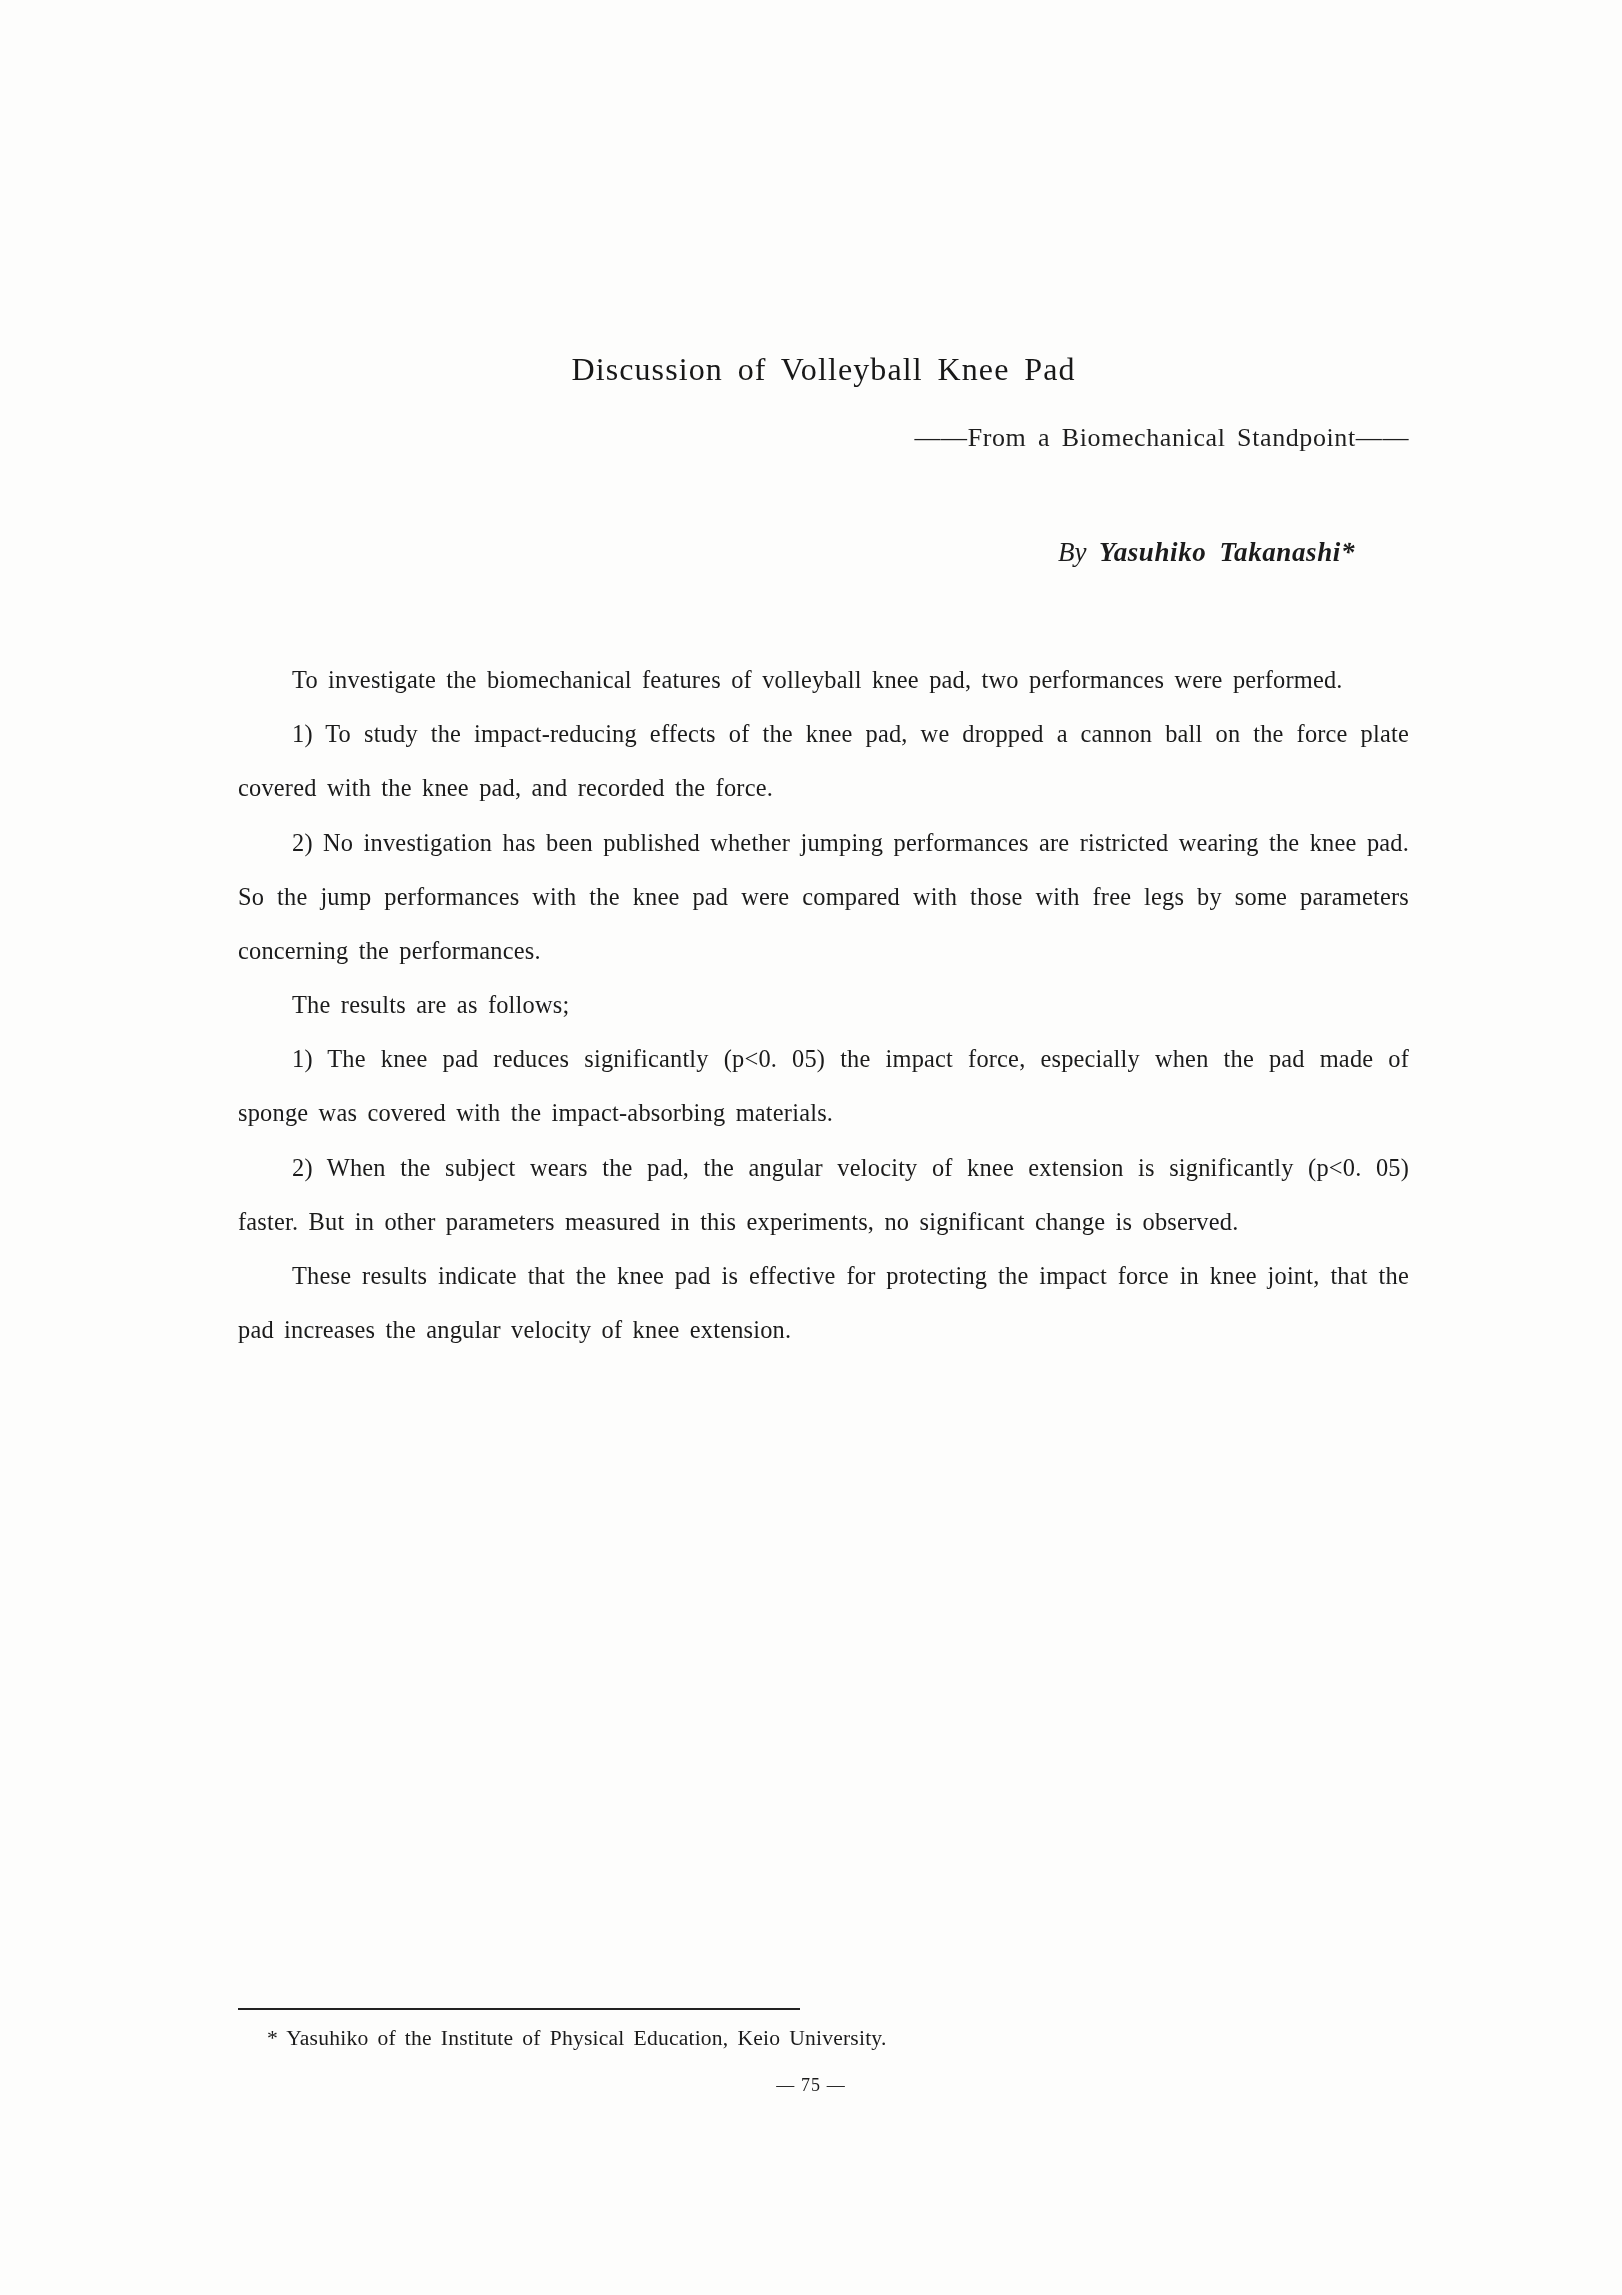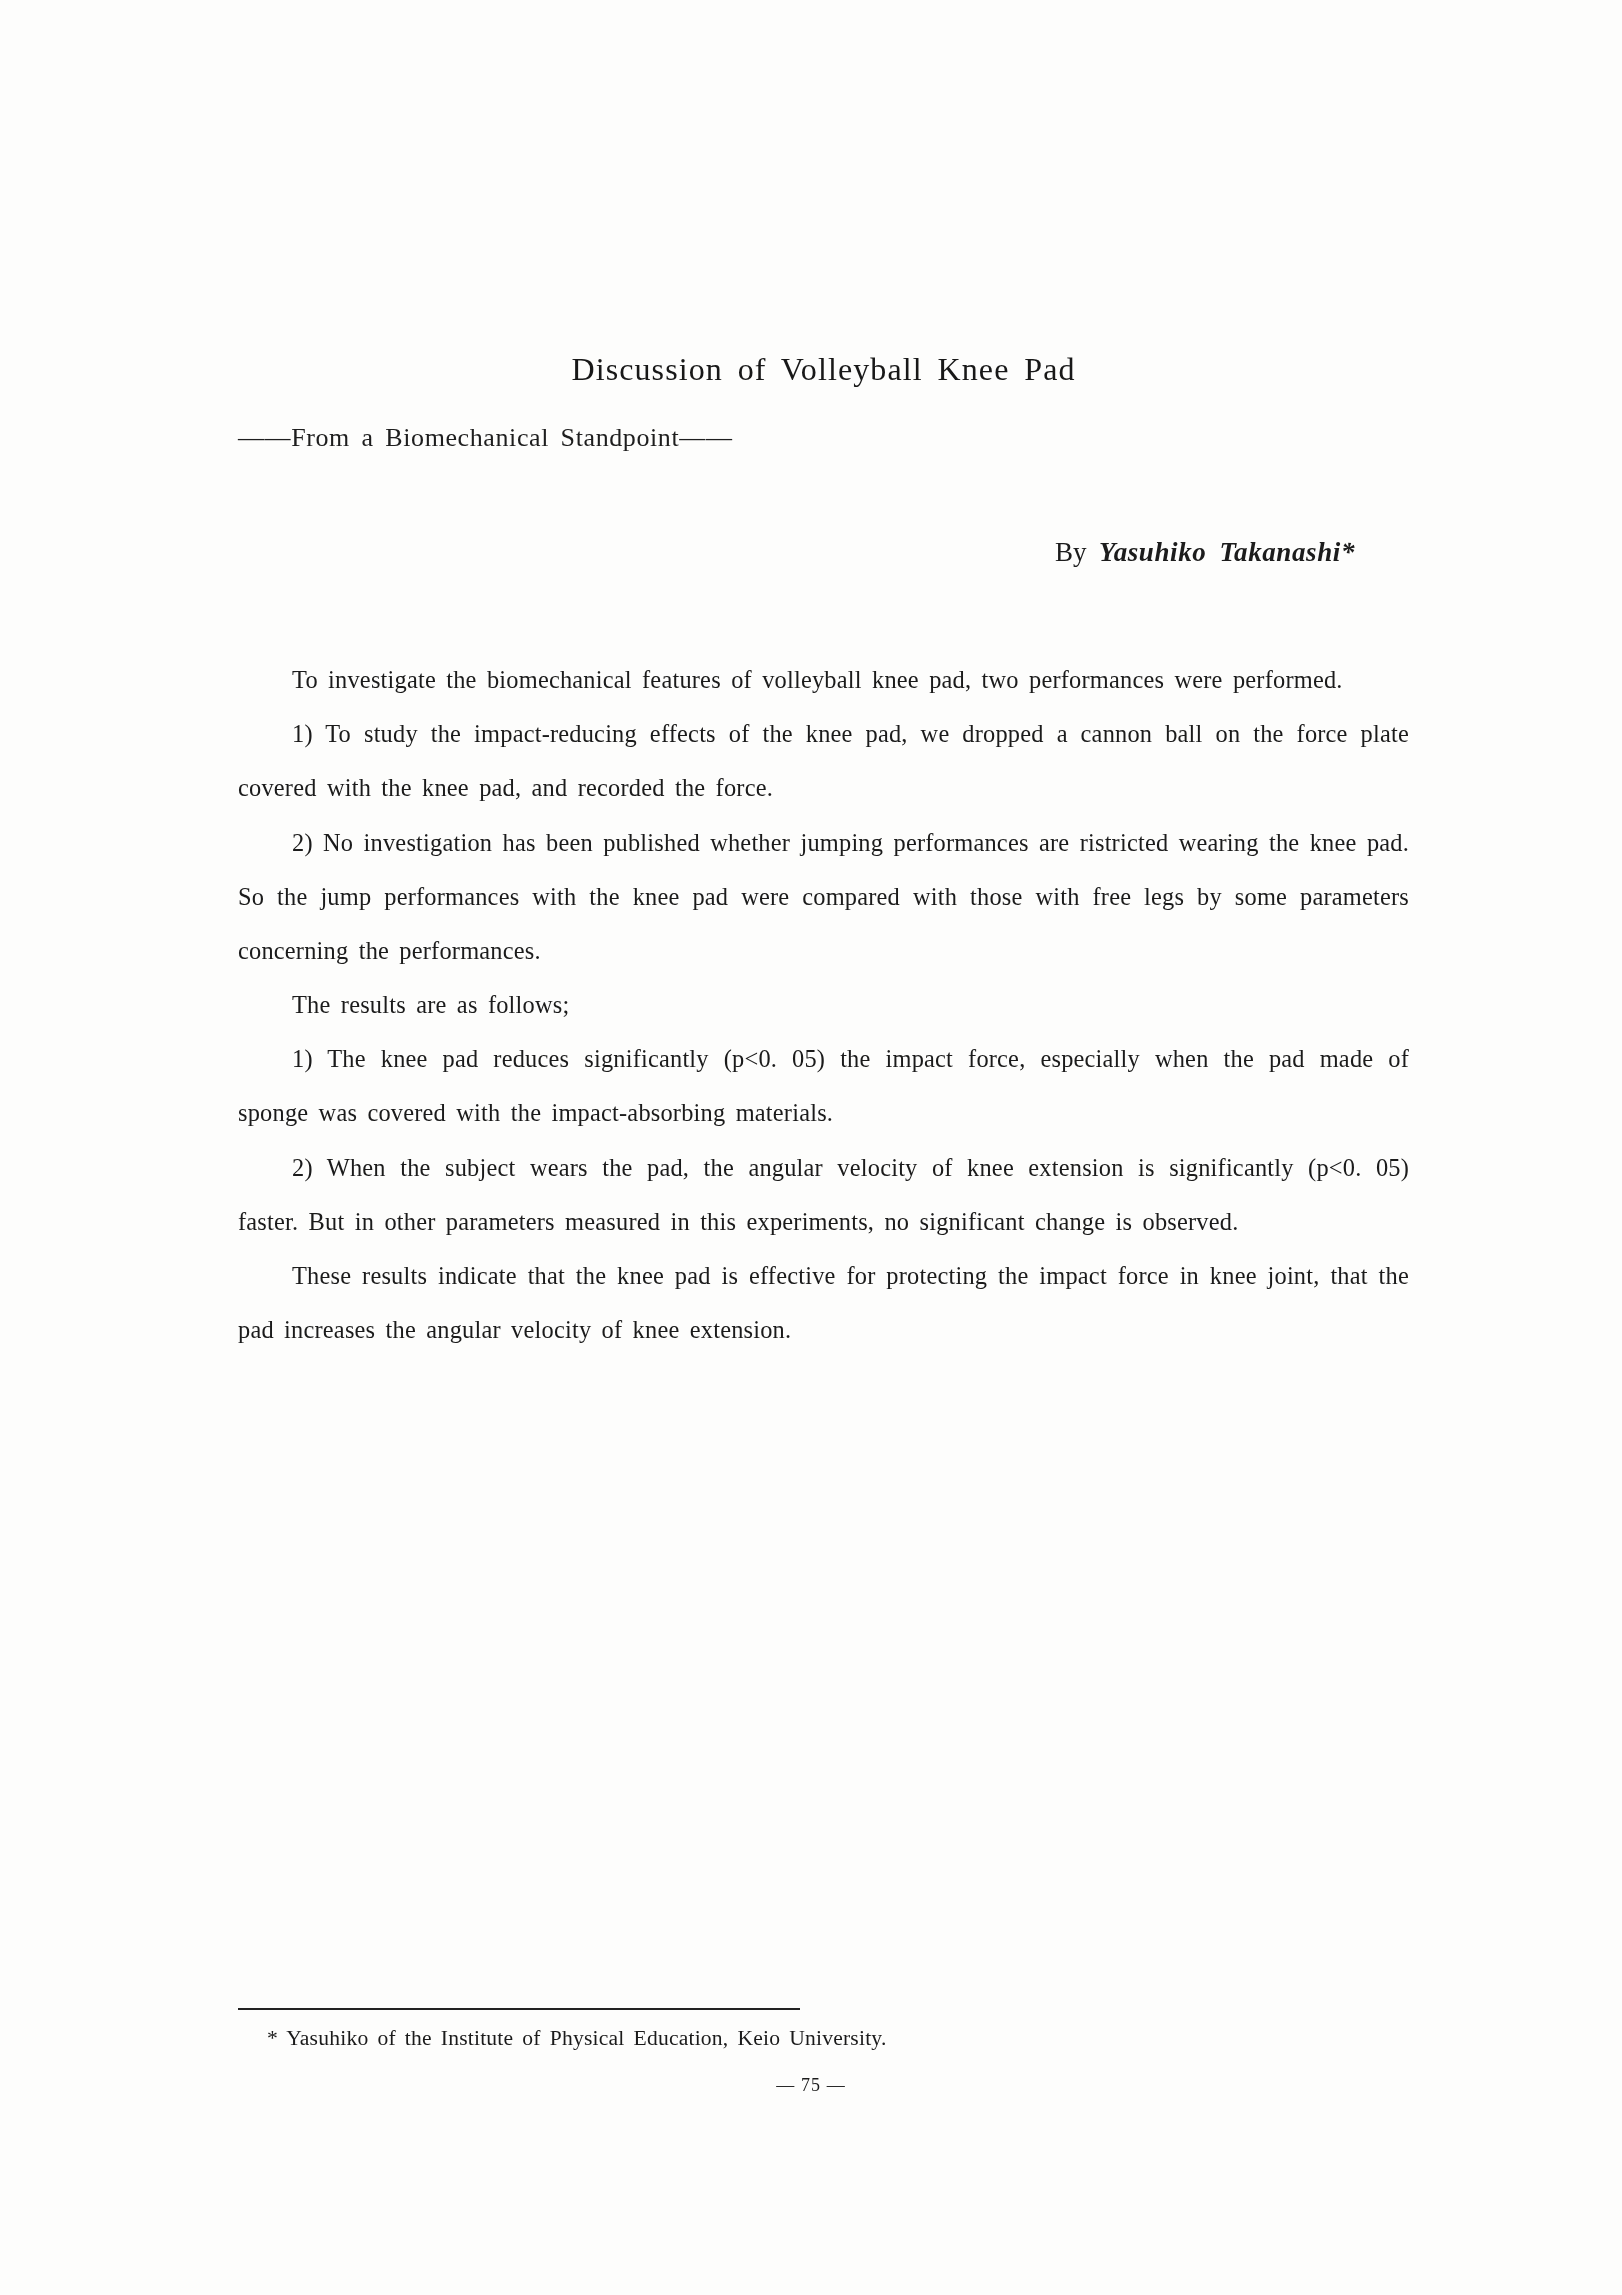--- a/index.html
+++ b/index.html
@@ -28,33 +28,34 @@
     padding-top: 351px;
     text-align: center;
     font-size: 32px;
     font-weight: 500;
     letter-spacing: 1.1px;
     word-spacing: 5.7px;
     color: #181818;
   }
   .subtitle {
     margin-top: 35px;
-    text-align: left;
+    text-align: right;
     font-size: 26px;
     letter-spacing: 0.6px;
     word-spacing: 4.5px;
     color: #1e1e1e;
   }
   .byline {
     margin-top: 84px;
     text-align: right;
     padding-right: 54px;
     font-size: 27px;
   }
   .byline .by {
+    font-style: italic;
     margin-right: 12.5px;
   }
   .byline .author {
     font-style: italic;
     font-weight: 700;
     letter-spacing: 0.6px;
     word-spacing: 5.7px;
   }
   .body-text {
     margin-top: 85px;

